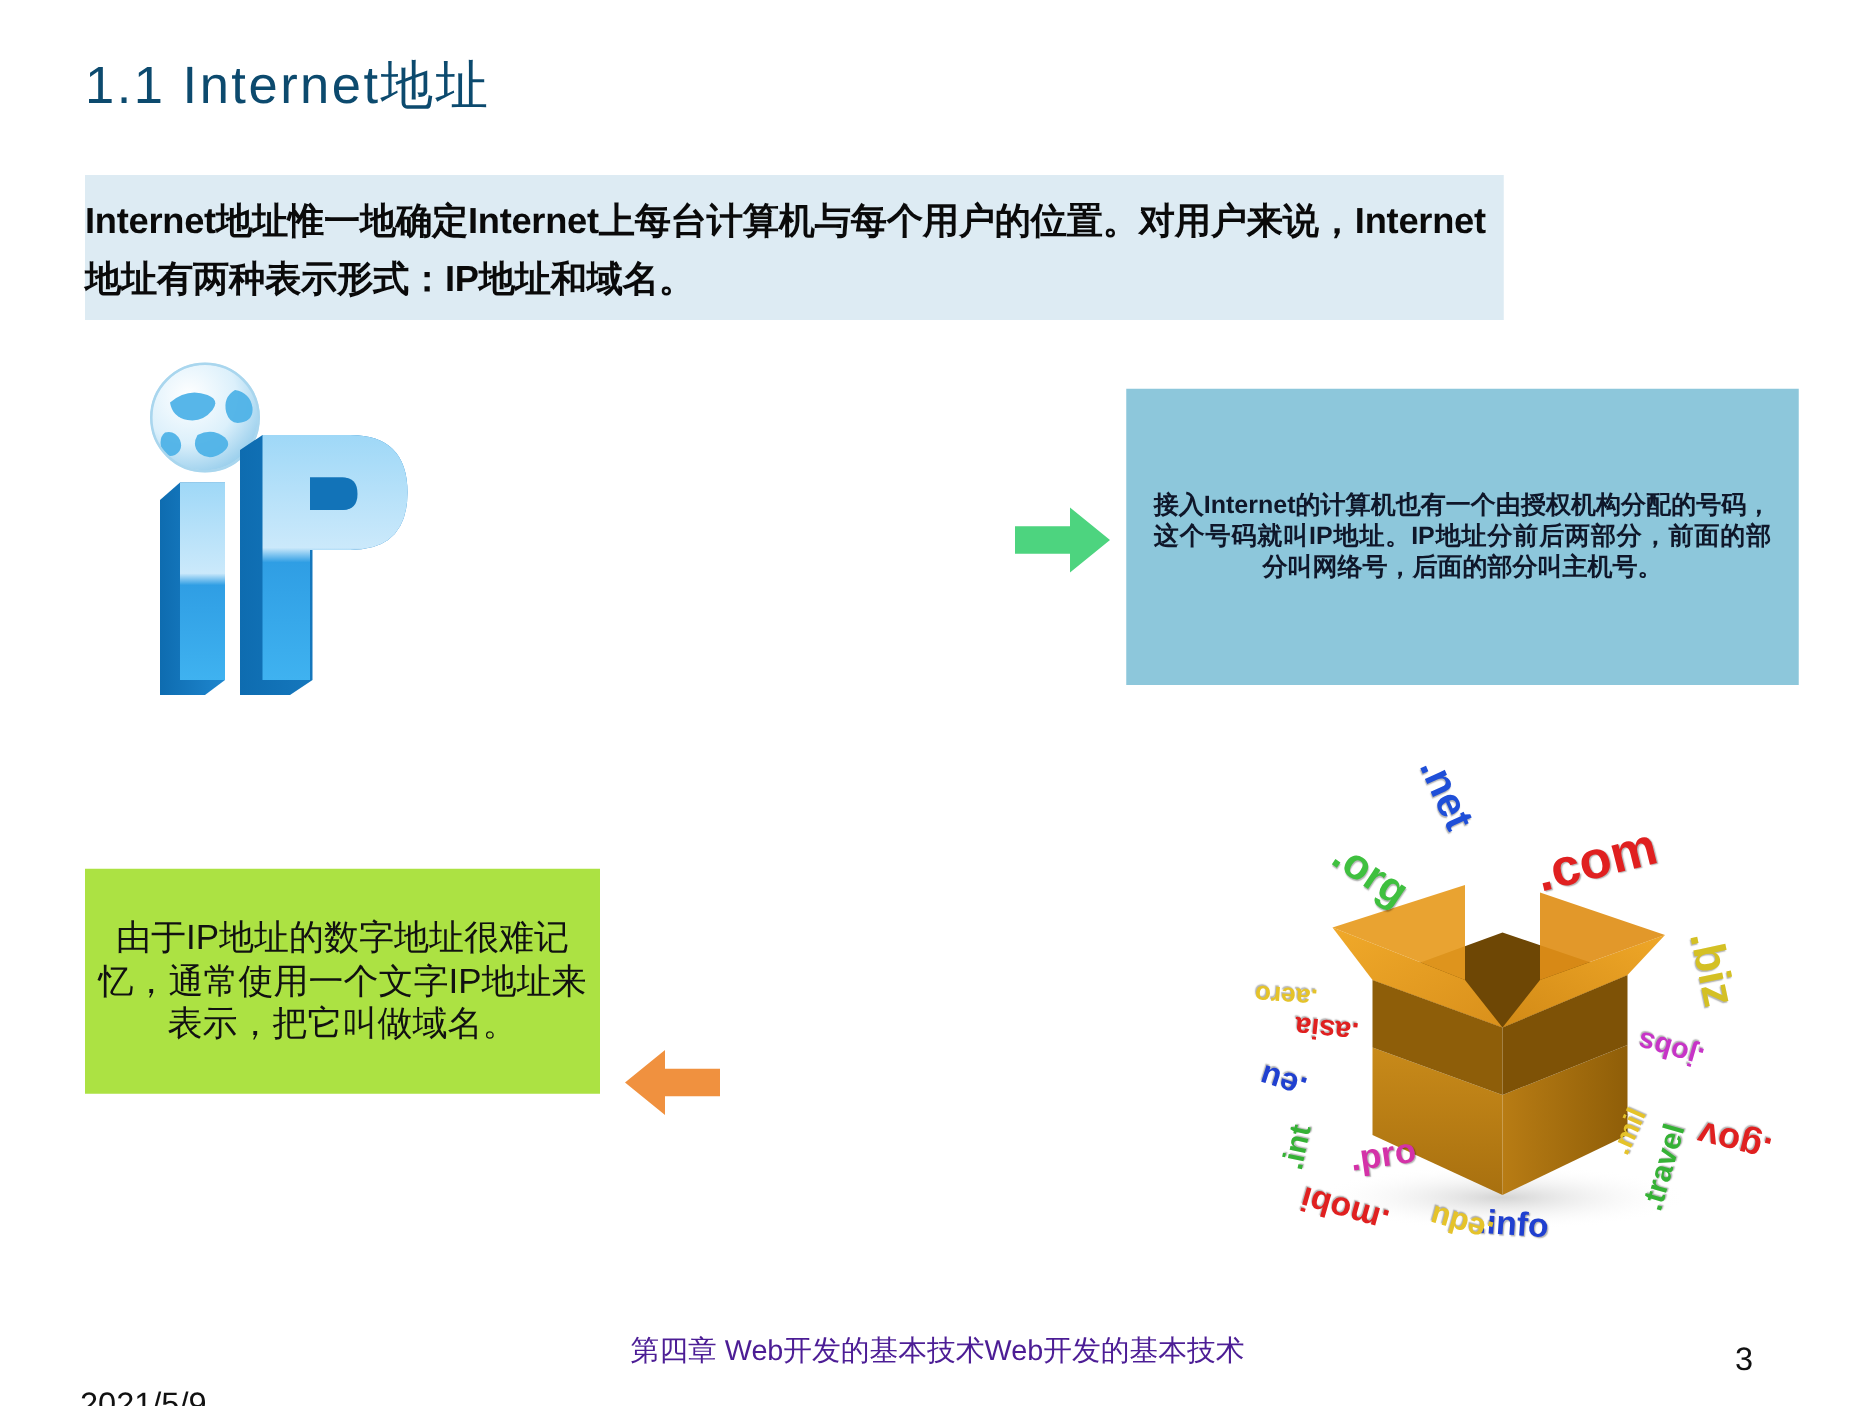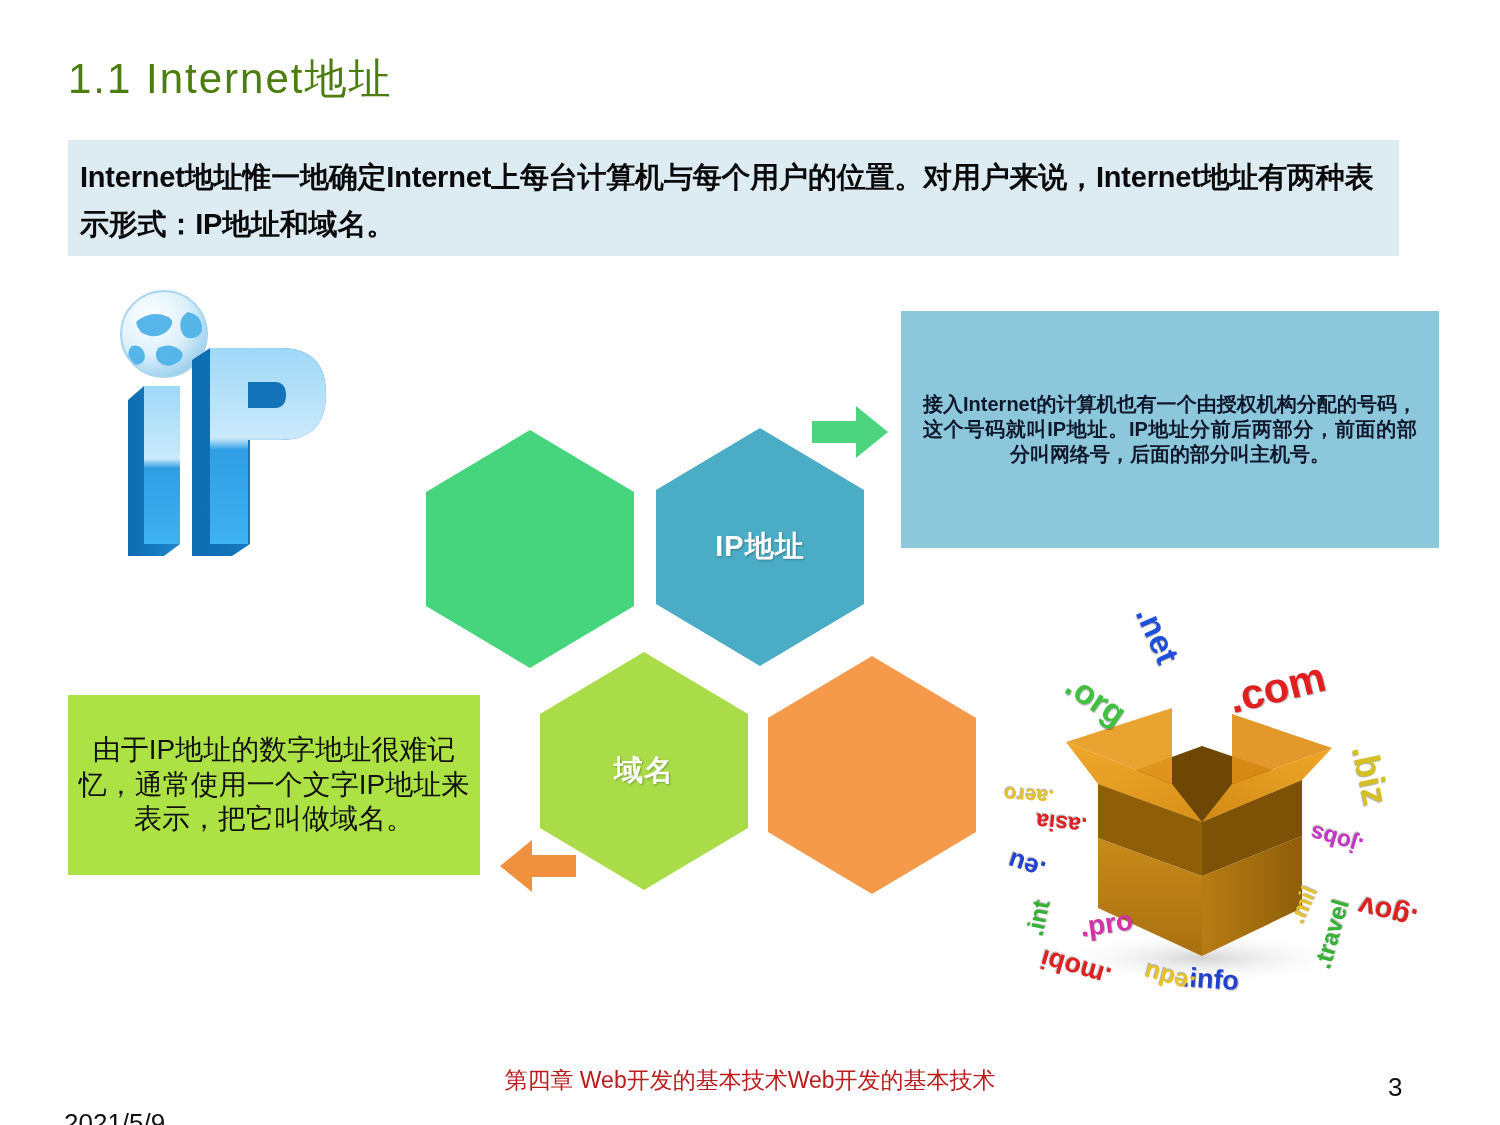--- a/index.html
+++ b/index.html
@@ -6,33 +6,33 @@
   html, body {
     width:1500px; height:1125px;
     background:#ffffff;
     font-family:"Liberation Sans", sans-serif;
     overflow:hidden;
   }
   .slide { position:relative; width:1500px; height:1125px; background:#fff; }
 
   
   .slide-title {
-    position:absolute; left:68px; top:51px;
+    position:absolute; left:68px; top:40px;
     font-size:42px; font-weight:400;
-    color:#4d7c0f;
+    color:#0c4a6e;
     letter-spacing:2px;
     white-space:nowrap;
   }
 
   
   .header-box {
     position:absolute; left:68px; top:140px;
-    width:1331px; height:116px;
+    width:1135px; height:116px;
     background:#DDEBF3;
-    padding:14px 10px 0 12px;
+    padding:14px 10px 0 0;
   }
   .header-box p {
     font-size:29px; font-weight:bold; color:#0a0a0a;
     line-height:1.62; letter-spacing:-0.2px;
   }
 
   
   .ip-logo { position:absolute; left:92px; top:282px; width:240px; height:300px; }
   .ip-logo svg { display:block; }
 
@@ -96,21 +96,21 @@
     text-shadow:1px 1px 1px rgba(0,0,0,.30);
   }
 
   
   .footer-date {
     position:absolute; left:64px; top:1108px;
     font-size:26px; color:#111;
   }
   .footer-center {
     position:absolute; left:460px; top:1066px; width:580px;
-    text-align:center; font-size:23px; color:#b91c1c; line-height:1.3;
+    text-align:center; font-size:23px; color:#4c1d95; line-height:1.3;
   }
   .footer-page {
     position:absolute; left:1388px; top:1072px;
     font-size:26px; color:#111;
   }
 </style>
 </head>
 <body>
 
 <div class="slide">
@@ -153,34 +153,20 @@
       <path d="M52 104 h36 v158 l-16 12 h-36 v-156 z" fill="url(#gDark)"></path>
       <path d="M52 104 h36 v158 h-36 z" fill="url(#gBlue)"></path>
 
       <path d="M118 66 h70 q46 0 46 46 q0 46 -46 46 h-30 v104 l-18 12 h-40 v-196 z" fill="url(#gDark)"></path>
       <path d="M118 66 h70 q46 0 46 46 q0 46 -46 46 h-32 v104 h-38 z
                M156 100 v26 h26 q10 0 10 -13 q0 -13 -10 -13 z" fill="url(#gBlue)"></path>
       <path d="M156 100 h26 q12 0 12 13 q0 13 -12 13 h-26 z" fill="#1273B8"></path>
     </svg>
   </div>
 
-  <div class="hex-cluster">
-    <div class="hex hex-green">
-      <span class="hex-label"></span>
-    </div>
-    <div class="hex hex-teal">
-      <span class="hex-label">IP地址</span>
-    </div>
-    <div class="hex hex-lime">
-      <span class="hex-label">域名</span>
-    </div>
-    <div class="hex hex-orange">
-      <span class="hex-label"></span>
-    </div>
-  </div>
 
   <div class="arrow arrow-right">
     <svg width="76" height="56" viewBox="0 0 76 56">
       <polygon points="0,17 44,17 44,2 76,28 44,54 44,39 0,39" fill="#4DD47F"></polygon>
     </svg>
   </div>
 
   <div class="callout-right">
     <p>接入Internet的计算机也有一个由授权机构分配的号码，这个号码就叫IP地址。IP地址分前后两部分，前面的部分叫网络号，后面的部分叫主机号。</p>
   </div>

